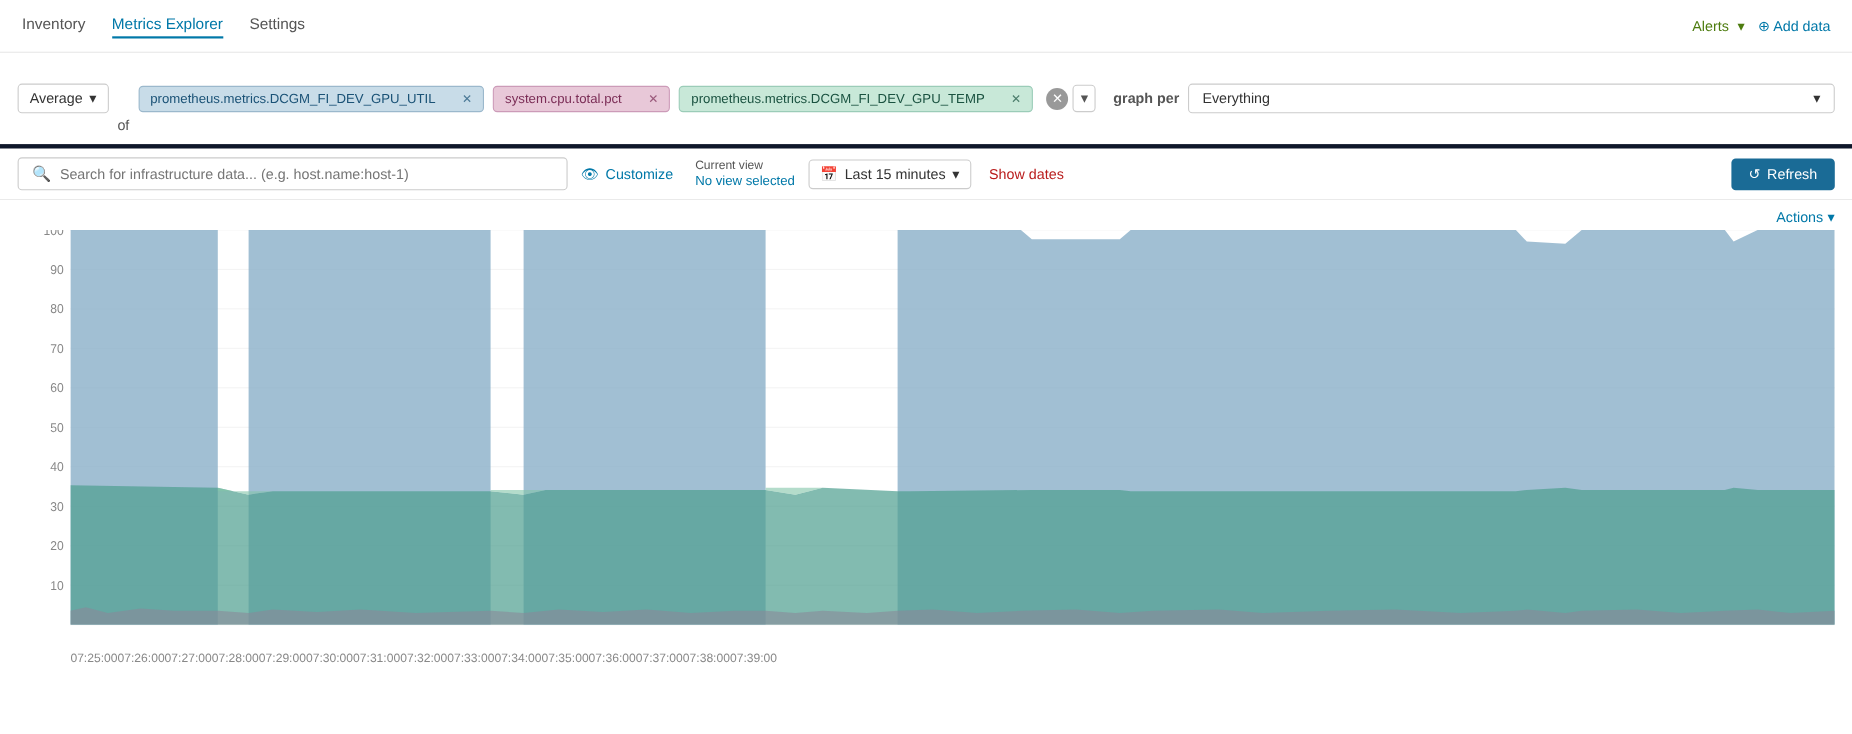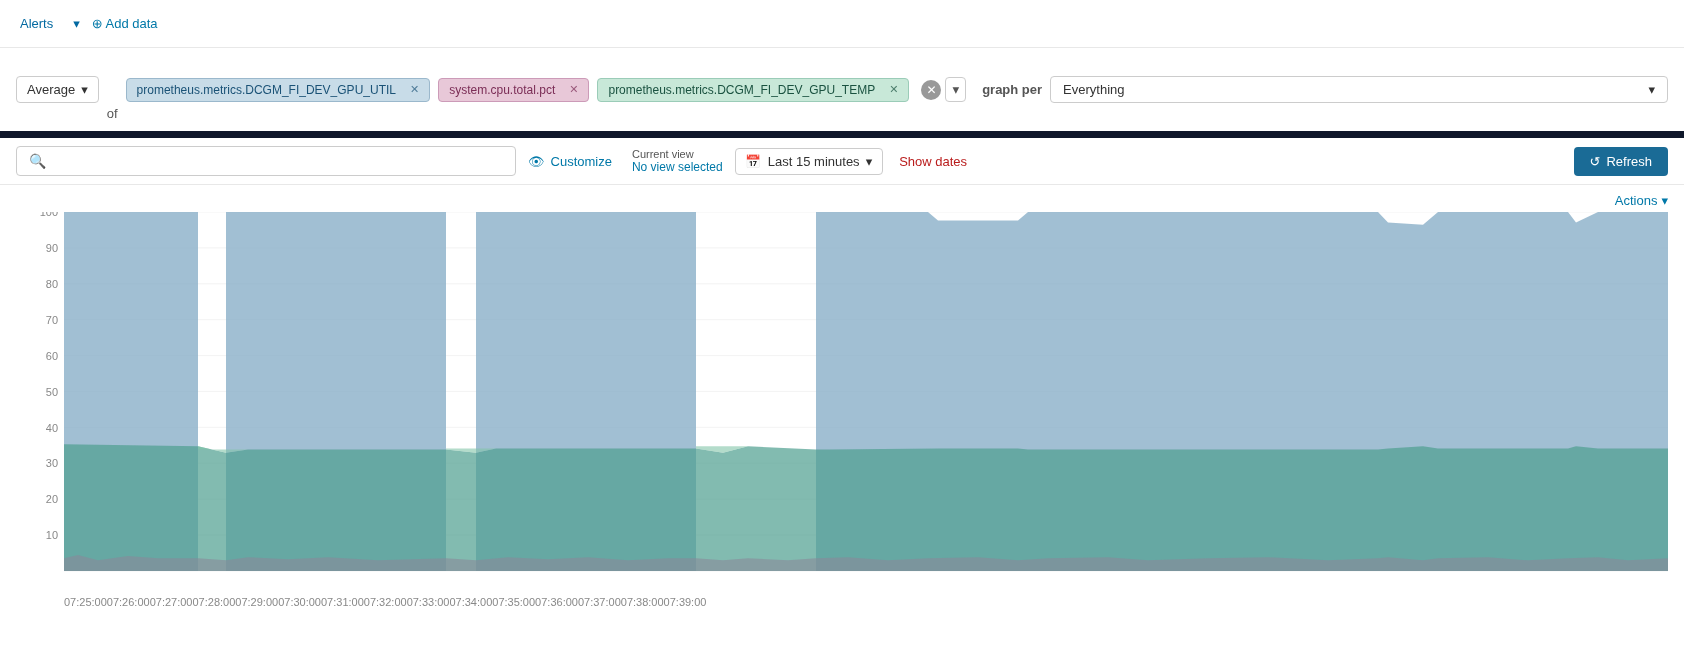--- a/index.html
+++ b/index.html
@@ -11,38 +11,38 @@
       padding: 0 20px; height: 48px; border-bottom: 1px solid #e8e8e8;
     }
     .nav-tabs { display: flex; align-items: center; gap: 24px; }
     .nav-tab {
       font-size: 14px; color: #555; cursor: pointer; padding-bottom: 4px;
       border-bottom: 2px solid transparent;
     }
     .nav-tab.active { color: #0078a8; border-bottom-color: #0078a8; font-weight: 500; }
     .nav-right { display: flex; align-items: center; gap: 12px; }
     .alerts-btn {
-      display: flex; align-items: flex-end; gap: 20px; color: #0369a1; font-size: 13px; cursor: pointer;
+      display: flex; align-items: flex-end; gap: 8px; color: #4d7c0f; font-size: 13px; cursor: pointer;
     }
     .add-data-btn {
       display: flex; align-items: center; gap: 4px; color: #0078a8; font-size: 13px; cursor: pointer;
     }
 
     
     .toolbar-row1 {
       display: flex; align-items: center; padding: 10px 16px; gap: 8px;
-      border-bottom: 7px solid #0f172a;
+      border-bottom: 4px solid #0f172a;
     }
     .avg-select {
       display: flex; align-items: center; gap: 6px; border: 1px solid #ccc;
       border-radius: 4px; padding: 5px 10px; cursor: pointer; font-size: 13px; background: #fff;
     }
     .of-label { font-size: 13px; color: #555; margin-top: 48px; }
     .metric-tag {
-      display: flex; align-items: flex-start; gap: 14px;
+      display: flex; align-items: flex-end; gap: 24px;
       padding: 4px 10px; border-radius: 4px; font-size: 12px; cursor: pointer;
     }
     .metric-tag.blue { background: #c8dce8; color: #1a5276; border: 1px solid #9bb8cc; }
     .metric-tag.pink { background: #e8c8d8; color: #7b2d56; border: 1px solid #cc9bb8; }
     .metric-tag.teal { background: #c8e8d8; color: #1a5240; border: 1px solid #9bccb8; }
     .metric-tag .close { font-size: 11px; opacity: 0.7; }
     .tag-controls { display: flex; align-items: center; gap: 4px; margin-left: 4px; }
     .clear-btn { width: 20px; height: 20px; border-radius: 50%; background: #999; color: #fff; border: none; cursor: pointer; font-size: 12px; display: flex; align-items: center; justify-content: center; }
     .dropdown-arrow-btn { background: none; border: 1px solid #ccc; border-radius: 4px; padding: 4px 6px; cursor: pointer; color: #555; }
     .graph-per-label { font-size: 13px; color: #555; margin-left: 8px; font-weight: bold; }
@@ -96,20 +96,31 @@
     
     .x-axis {
       display: flex; justify-content: flex-start; padding: 4px 0 0 36px;
       font-size: 11px; color: #888;
     }
   </style>
 </head>
 <body>
 
 <div class="top-nav">
+  <div class="nav-tabs">
+    <div class="nav-tab">
+      <span>Inventory</span>
+    </div>
+    <div class="nav-tab active">
+      <span>Metrics Explorer</span>
+    </div>
+    <div class="nav-tab">
+      <span>Settings</span>
+    </div>
+  </div>
   <div class="nav-right">
     <div class="alerts-btn">
       <span>Alerts</span>
       <span>▾</span>
     </div>
     <div class="add-data-btn">
       <span>⊕ Add data</span>
     </div>
   </div>
 </div>
@@ -144,20 +155,21 @@
   <span class="graph-per-label">graph per</span>
   <div class="everything-select">
     <span>Everything</span>
     <span style="margin-left:auto">▾</span>
   </div>
 </div>
 
 <div class="toolbar-row2">
   <div class="search-bar">
     <span class="search-icon">🔍</span>
+    <input class="search-input" type="text" placeholder="Search for infrastructure data... (e.g. host.name:host-1)" style="">
   </div>
 
   <div class="customize-btn">
     <span style="color:#0078a8;">👁</span>
     <span>Customize</span>
   </div>
 
   <div class="current-view-block">
     <span class="current-view-label">Current view</span>
     <span class="no-view-label">No view selected</span>

